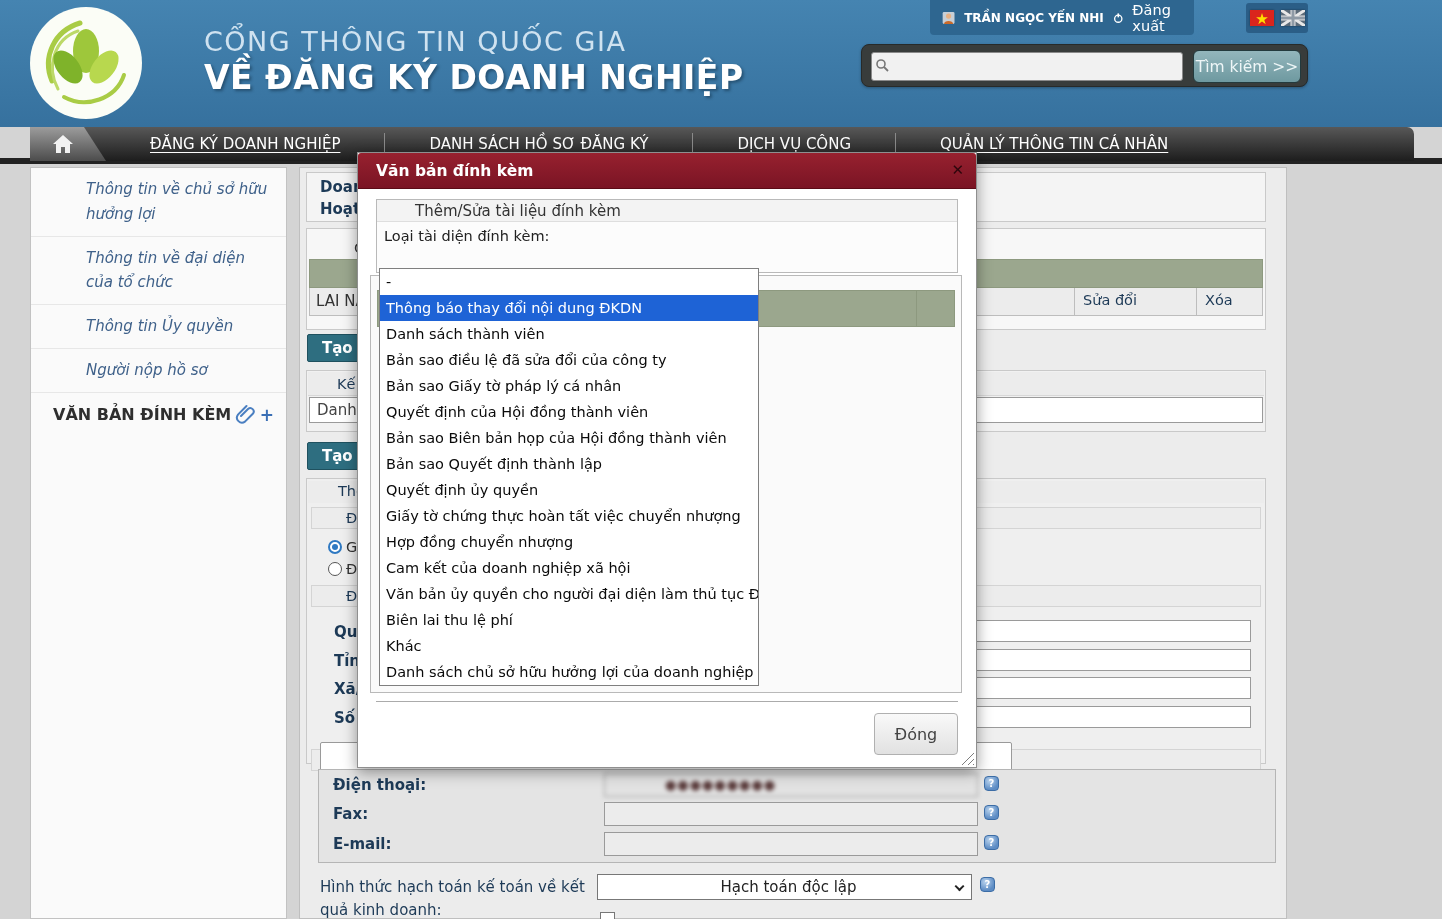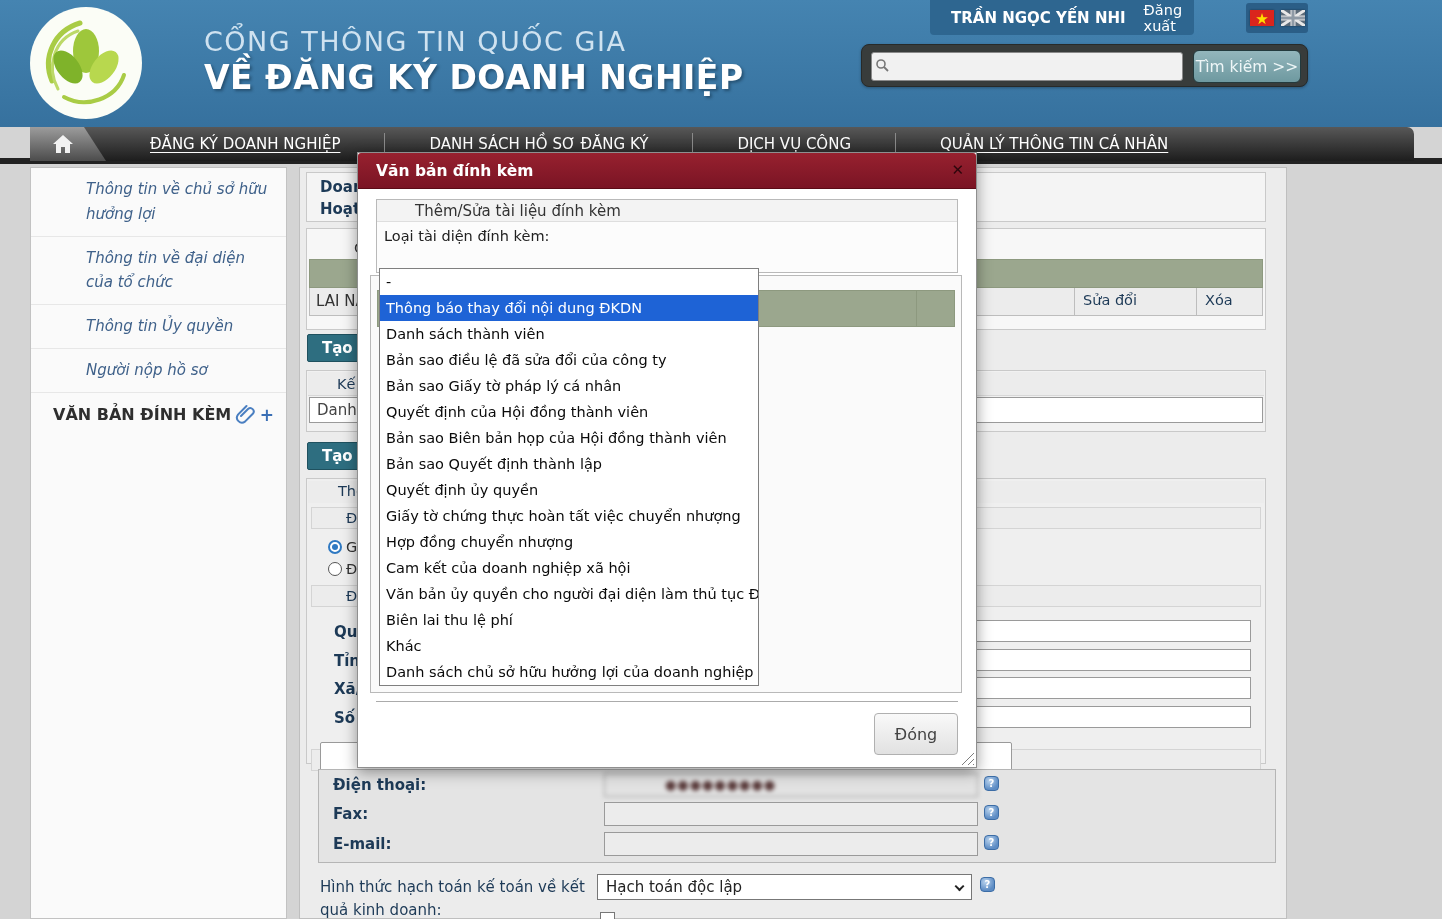--- a/index.html
+++ b/index.html
@@ -6,21 +6,21 @@
   html,body { width:1442px; height:919px; overflow:hidden; }
   body { font-family:"DejaVu Sans","Liberation Sans",sans-serif; background:#d4d4d4; position:relative; }
   .abs { position:absolute; }
 
   
   .hdr { left:0; top:0; width:1442px; height:127px; background:linear-gradient(#4584b1,#36719e); }
   .logo-wrap { left:28px; top:5px; width:116px; height:116px; }
   .title1 { left:204px; top:26px; font-size:27px; color:#cfe2f0; letter-spacing:1.5px; }
   .title2 { left:204px; top:58px; font-size:33px; font-weight:bold; color:#ffffff; text-shadow:2px 2px 3px rgba(10,35,55,.45); letter-spacing:.5px; }
   .user-box { left:930px; top:0; width:264px; height:35px; background:#2e6690; border-radius:0 0 4px 4px; display:flex; align-items:center; gap:9px; padding:0 12px; }
-  .user-name { color:#fff; font-weight:bold; font-size:15px; white-space:nowrap; }
+  .user-name { color:#fff; font-weight:bold; font-size:12px; white-space:nowrap; }
   .logout { color:#fff; font-size:14.5px; cursor:pointer; }
   .flags-box { left:1246px; top:3px; width:62px; height:30px; background:#2b5e87; border-radius:3px; display:flex; align-items:center; justify-content:center; gap:7px; }
   .flag { width:24px; height:16px; display:block; box-shadow:0 0 2px rgba(0,0,0,.4); }
   .search-frame { left:861px; top:44px; width:447px; height:43px; background:#383c3b; border:1px solid #272a29; border-radius:8px; box-shadow:0 1px 3px rgba(0,0,0,.3); }
   .search-input { position:absolute; left:9px; top:7px; width:312px; height:29px; background:#f1f1f1; border:1px solid #8a8a8a; border-radius:3px; padding:0 6px 0 26px; font-size:14px; font-family:inherit; }
   .mag { position:absolute; left:14px; top:14px; }
   .search-btn { position:absolute; left:331px; top:5px; width:108px; height:33px; background:linear-gradient(#93b6bc,#6e99a0); border:1px solid #233a3d; border-radius:6px; color:#eef6f7; font-size:15.5px; font-family:inherit; cursor:pointer; }
   .search-tab { left:861px; top:87px; width:222px; height:22px; background:#383c3b; border-radius:0 0 6px 6px; color:#e8eef0; font-size:14.5px; line-height:21px; padding-left:12px;margin-top:48px; }
 
   
@@ -44,21 +44,21 @@
   .sage { background:#9ba78e; border:1px solid #8d997f; }
   .teal-btn { background:#2e6e80; border:1px solid #1f515f; border-radius:2px; color:#fff; font-weight:bold; font-size:15px; line-height:26px; padding-left:14px; cursor:pointer; }
   .bg-input { background:#ffffff; border:1px solid #9a9a9a; }
   .strip { background:#ececec; border:1px solid #d4d4d4; font-size:14.5px; color:#1d3a57; line-height:20px; }
   .radio { width:14px; height:14px; border-radius:50%; border:1px solid #555; background:#fff; display:inline-block; }
   .radio.sel { border:2px solid #2f79c2; }
   .radio.sel::after { content:""; display:block; width:6px; height:6px; margin:2px; border-radius:50%; background:#2f79c2; }
   .help-ic { width:15px; height:15px; border-radius:4px; background:radial-gradient(circle at 35% 30%,#b9d3ee,#5d8cc4 70%); border:1px solid #3c6da6; color:#fff; font-size:10px; font-weight:bold; text-align:center; line-height:14px; cursor:pointer; }
   .gray-input { background:#e2e2e2; border:1px solid #9a9a9a; }
   .blurred { filter:blur(2px); color:#5a3b3b; font-size:13px; letter-spacing:1px; line-height:22px; padding-left:60px; }
-  .sel-box { background:#fff; border:1px solid #777; font-size:15px; color:#222; line-height:24px; padding-left:8px; position:relative; cursor:pointer; }
+  .sel-box { background:#fff; border:1px solid #777; font-size:15px; color:#222; line-height:24px; padding-left:8px; position:relative; cursor:pointer;text-align:center; }
   .sel-chev { position:absolute; right:8px; top:50%; transform:translateY(-60%) rotate(45deg); width:7px; height:7px; border-right:2px solid #222; border-bottom:2px solid #222; }
   .grip { position:absolute; width:14px; height:14px; background:
     repeating-linear-gradient(135deg,transparent 0 3px,#7d7d7d 3px 4px); clip-path:polygon(100% 0,100% 100%,0 100%); cursor:nwse-resize; }
 
   
   .modal { left:357px; top:152px; width:620px; height:616px; background:#fff; border:1px solid #8f8f8f; box-shadow:0 4px 14px rgba(0,0,0,.4); }
   .modal-hd { position:absolute; left:0; top:0; width:100%; height:36px; background:linear-gradient(#97212f,#7a1424); border-bottom:1px solid #5c0b17; border-radius:3px 3px 0 0; }
   .modal-title { position:absolute; left:18px; top:0; line-height:36px; color:#fff; font-weight:bold; font-size:15.5px; }
   .modal-close { position:absolute; right:12px; top:8px; color:#2d060c; font-weight:bold; font-size:15px; cursor:pointer; }
   .mbox { position:absolute; background:#fcfcfc; border:1px solid #b9b9b9; }

